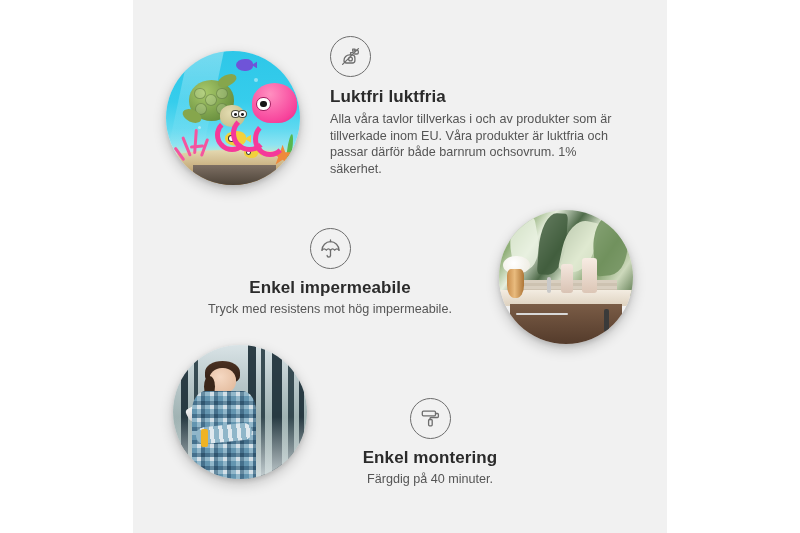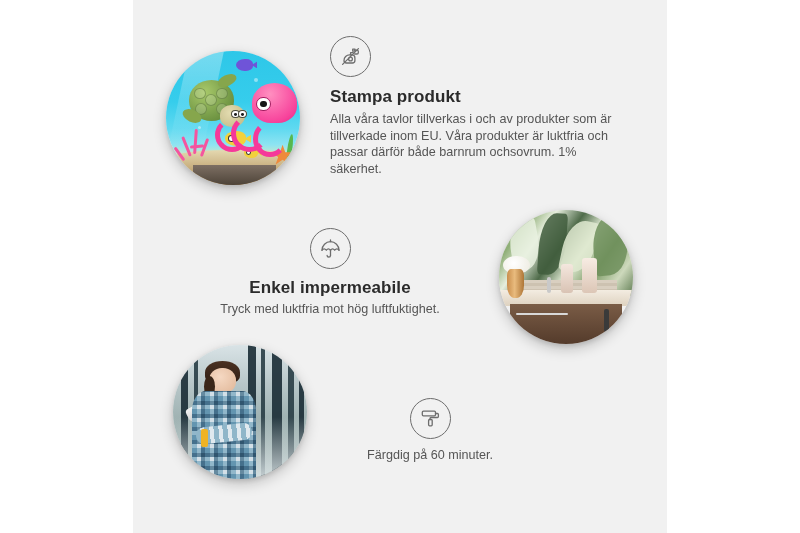--- a/index.html
+++ b/index.html
@@ -257,42 +257,43 @@
     <div class="icon-circ">
       <svg width="25" height="25" viewBox="0 0 25 25" fill="none" stroke="#6d6d6d" stroke-width="1.3" stroke-linecap="round" stroke-linejoin="round">
         <path d="M6 16.5c0-3.1 2.5-5.6 5.6-5.6h2.2c1.7 0 3.1 1.4 3.1 3.1v2.5c0 1.4-1.1 2.5-2.5 2.5H8.5C7.1 19 6 17.9 6 16.5z"></path>
         <path d="M12.6 10.9V8.6h2.6"></path>
         <path d="M16.6 6.2h2.4c.7 0 1.3.6 1.3 1.3v1.2c0 .7-.6 1.3-1.3 1.3h-2.4"></path>
         <rect x="14.7" y="5.2" width="2.3" height="2"></rect>
         <circle cx="12.5" cy="15" r="1.9"></circle>
         <line x1="4.6" y1="20.4" x2="20.4" y2="4.6"></line>
       </svg>
     </div>
-    <h2 class="f-title">Stampa produkt</h2>
+    <h2 class="f-title">Luktfri luktfria</h2>
     <p class="f-body">Alla våra tavlor tillverkas i och av produkter som är tillverkade inom EU. Våra produkter är luktfria och passar därför både barnrum ochsovrum. 1% säkerhet.</p>
   </div>
 
   <div class="feat" id="feat-water">
     <div class="icon-circ">
       <svg width="25" height="25" viewBox="0 0 25 25" fill="none" stroke="#6d6d6d" stroke-width="1.3" stroke-linecap="round" stroke-linejoin="round">
         <path d="M4 14.2c0-4.7 3.8-8.5 8.5-8.5s8.5 3.8 8.5 8.5"></path>
         <path d="M4 14.2c1.4-1.9 2.9-1.9 4.3 0 1.4-1.9 2.8-1.9 4.2 0 1.4-1.9 2.8-1.9 4.2 0 1.4-1.9 2.9-1.9 4.3 0"></path>
         <line x1="12.5" y1="14.2" x2="12.5" y2="19.4"></line>
         <path d="M12.5 19.4c0 .9-.8 1.6-1.7 1.6s-1.7-.7-1.7-1.6"></path>
         <line x1="12.5" y1="5.7" x2="12.5" y2="4"></line>
       </svg>
     </div>
     <h2 class="f-title">Enkel impermeabile</h2>
-    <p class="f-body">Tryck med luktfria mot hög luftfuktighet.</p>
+    <p class="f-body">Tryck med resistens mot hög impermeabile.</p>
   </div>
 
   <div class="feat" id="feat-mount">
     <div class="icon-circ">
       <svg width="25" height="25" viewBox="0 0 25 25" fill="none" stroke="#6d6d6d" stroke-width="1.3" stroke-linecap="round" stroke-linejoin="round">
         <rect x="4.3" y="5.2" width="13.2" height="4.6" rx="1.1"></rect>
         <path d="M17.5 7.5h1.9c.6 0 1 .5 1 1.1v1.8c0 .6-.4 1.1-1 1.1h-6.4c-.6 0-1 .4-1 1v1.1"></path>
         <rect x="10.6" y="13.5" width="3.6" height="6.3" rx="1"></rect>
       </svg>
     </div>
-    <p class="f-body">Färgdig på 60 minuter.</p>
+    <h2 class="f-title">Enkel montering</h2>
+    <p class="f-body">Färgdig på 40 minuter.</p>
   </div>
 
 </div>
 
 </body></html>

